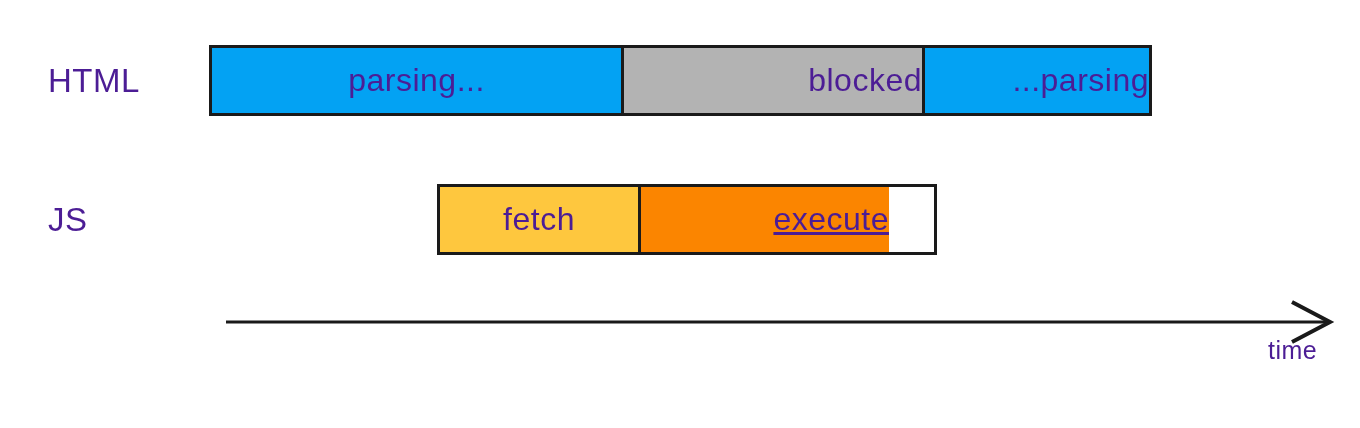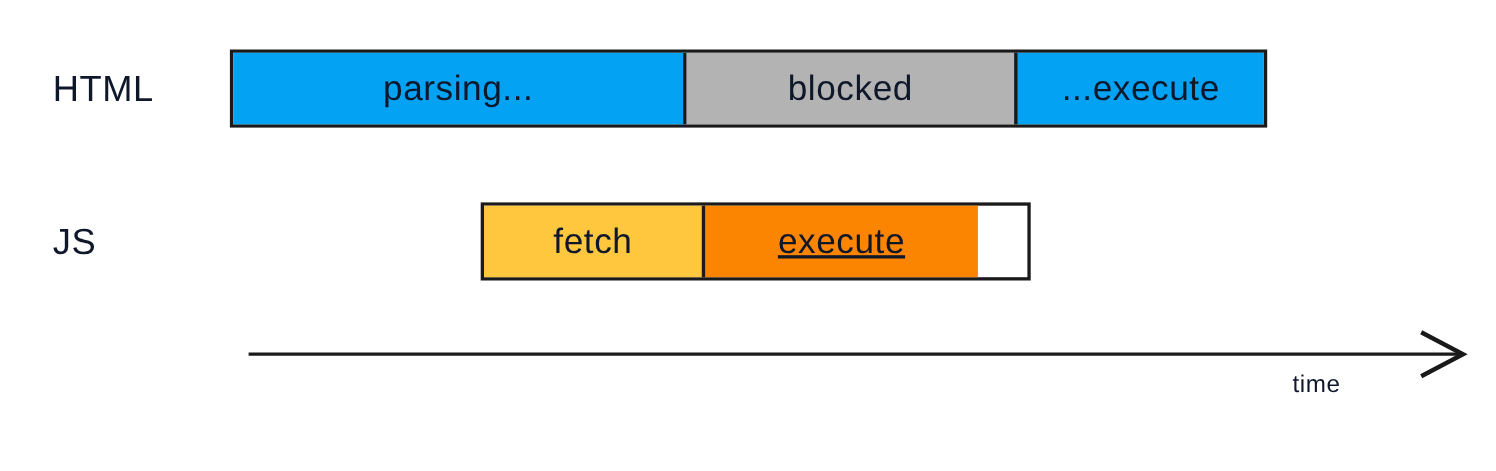--- a/index.html
+++ b/index.html
@@ -6,21 +6,21 @@
     margin: 0;
     padding: 0;
     background: #ffffff;
   }
   .canvas {
     position: relative;
     width: 1360px;
     height: 428px;
     background: #ffffff;
     font-family: "Liberation Sans", sans-serif;
-    color: #0f172a;
+    color: #4c1d95;
     overflow: hidden;
   }
   .row-label {
     position: absolute;
     left: 48px;
     height: 71px;
     display: flex;
     align-items: center;
     font-size: 33px;
     letter-spacing: 0.5px;
@@ -40,59 +40,59 @@
 
   .seg {
     display: flex;
     align-items: center;
     justify-content: center;
     font-size: 32px;
     box-sizing: border-box;
     height: 100%;
     letter-spacing: 0.5px;
   }
-  .seg + .seg { border-left: 3px solid #1a1a1a; }
+  .seg + .seg { border-left: 3px solid #1a1a1a; justify-content: flex-end; }
 
   .w-parsing1 { width: 409px; }
   .w-blocked  { width: 301px; }
   .w-parsing2 { width: 227px; }
   .w-fetch    { width: 198px; }
   .w-execute  { width: 251px; text-decoration: underline; }
 
   .axis-svg {
     position: absolute;
     left: 220px;
     top: 298px;
     width: 1125px;
     height: 48px;
   }
   .time-label {
     position: absolute;
-    left: 1175px;
+    left: 1268px;
     top: 336px;
-    font-size: 22px;
+    font-size: 25px;
     letter-spacing: 0.5px;
   }
 </style>
 </head>
 <body>
 
 <div class="canvas">
 
   <div class="row-label row-label-html">HTML</div>
 
   <div class="bar bar-html">
     <div class="seg w-parsing1" style="background-color: rgb(3, 162, 243);">
       <span>parsing...</span>
     </div>
     <div class="seg w-blocked" style="background-color: rgb(179, 179, 179);">
       <span>blocked</span>
     </div>
     <div class="seg w-parsing2" style="background-color: rgb(3, 162, 243);">
-      <span>...execute</span>
+      <span>...parsing</span>
     </div>
   </div>
 
   <div class="row-label row-label-js">JS</div>
 
   <div class="bar bar-js">
     <div class="seg w-fetch" style="background-color: rgb(254, 199, 62); justify-content: center;">
       <span>fetch</span>
     </div>
     <div class="seg w-execute" style="background-color: rgb(251, 133, 0);">

